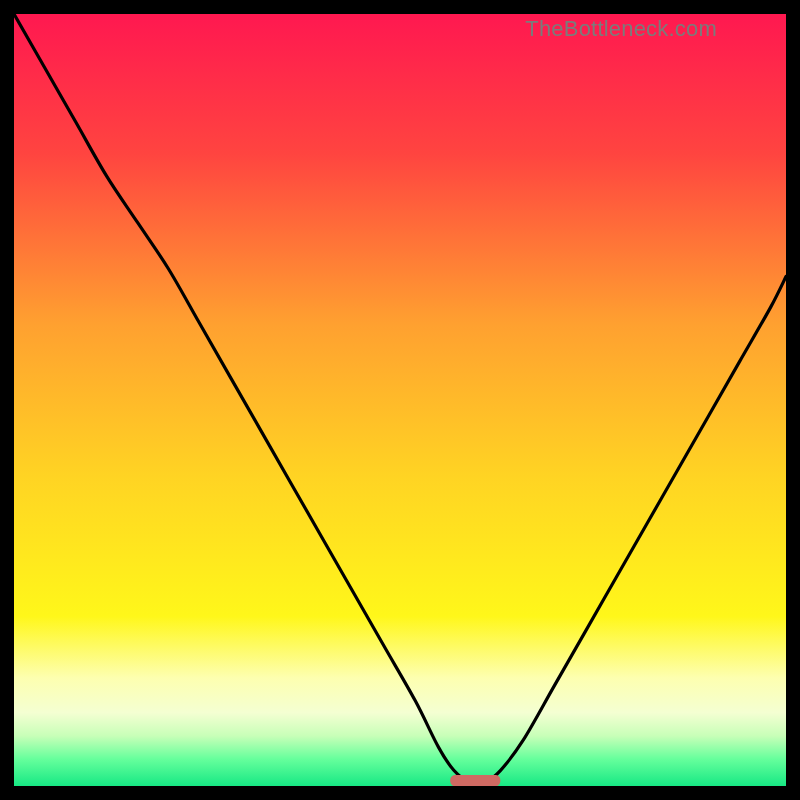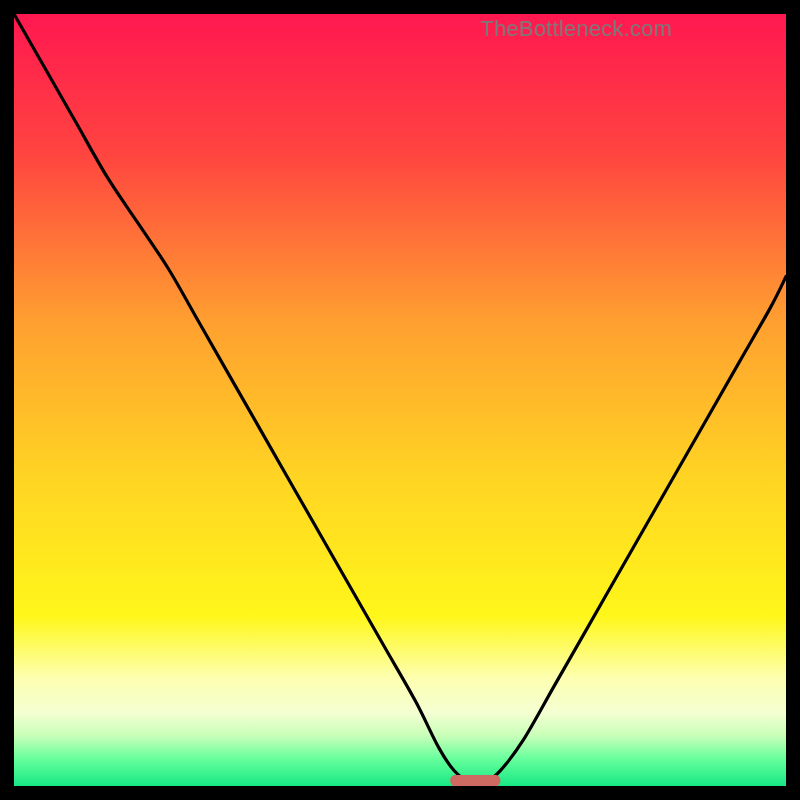--- a/index.html
+++ b/index.html
@@ -11,20 +11,21 @@
     overflow: hidden;
     font-family: Arial, Helvetica, sans-serif;
   }
   .frame {
     position: absolute;
     left: 14px;
     top: 14px;
     width: 664px;
     height: 772px;
     background: #0f172a;
+    padding-left: 45px;
   }
   .plot {
     position: absolute;
     left: 0;
     top: 0;
     width: 772px;
     height: 772px;
   }
   .watermark {
     position: absolute;

